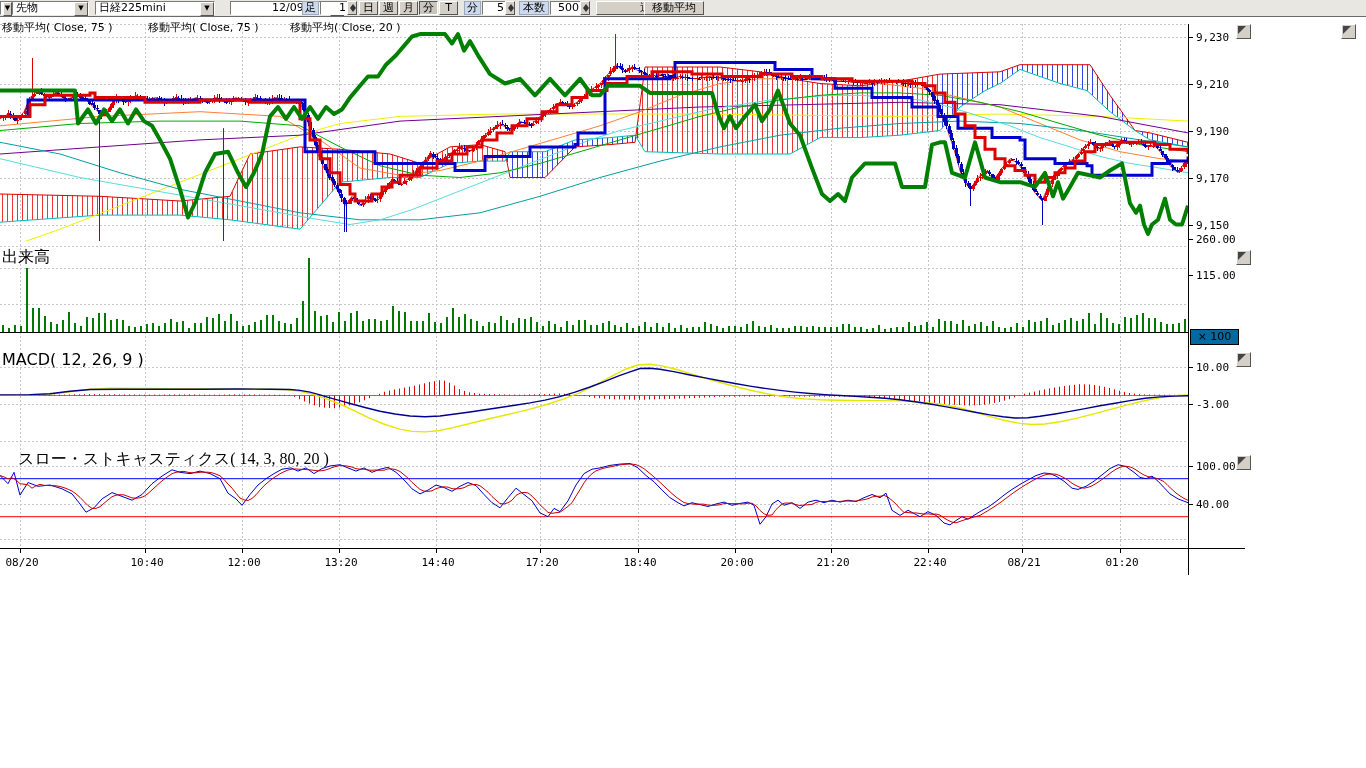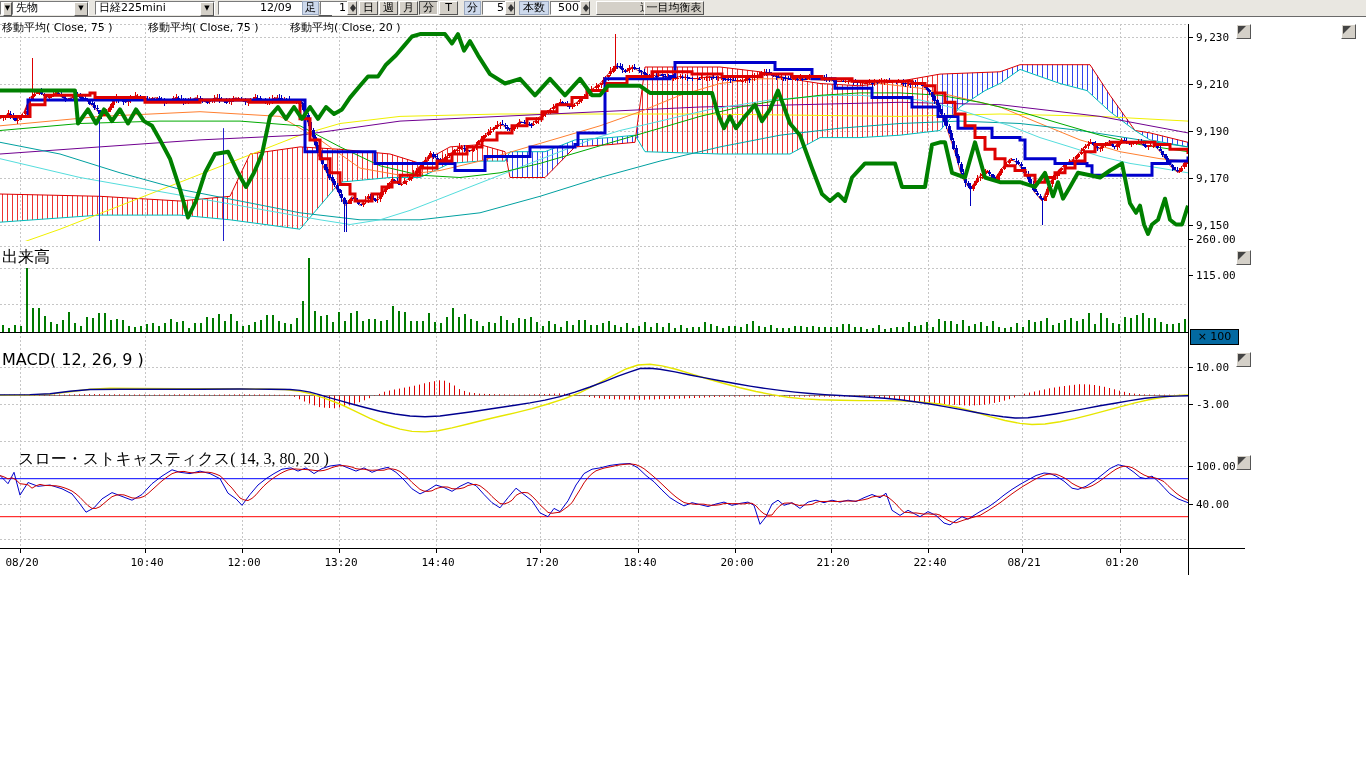--- a/index.html
+++ b/index.html
@@ -1822,40 +1822,40 @@
       <span class="carr" style="width:7px;">▼</span>
     </div>
     <div class="combo" style="left:12px;width:72px;">
       <span>先物</span>
       <span class="carr">▼</span>
     </div>
     <div class="combo" style="left:95px;width:115px;">
       <span>日経225mini</span>
       <span class="carr">▼</span>
     </div>
-    <div class="combo" style="left:218px;width:72px;padding-left:41px;">
+    <div class="combo" style="left:230px;width:72px;padding-left:41px;">
       <span>12/09</span>
       <span class="carr">▼</span>
     </div>
     <div class="tlabel" style="left:302px;width:15px;">足</div>
     <div class="tfield" style="left:320px;width:25px;">1</div>
     <div class="spinbtn" style="left:347px;"></div>
     <div class="tbtn" style="left:359px;width:17px;">日</div>
     <div class="tbtn" style="left:379px;width:17px;">週</div>
     <div class="tbtn" style="left:399px;width:17px;">月</div>
     <div class="tbtn pressed" style="left:419px;width:17px;">分</div>
     <div class="tbtn" style="left:439px;width:17px;">T</div>
     <div class="tlabel" style="left:464px;width:15px;">分</div>
     <div class="tfield" style="left:482px;width:21px;">5</div>
     <div class="spinbtn" style="left:505px;"></div>
     <div class="tlabel" style="left:519px;width:28px;">本数</div>
     <div class="tfield" style="left:550px;width:28px;">500</div>
     <div class="spinbtn" style="left:580px;"></div>
     <div class="tbtn" style="left:596px;width:36px;padding-left:36px;">適用</div>
-    <div class="tbtn" style="left:644px;width:58px;">一目均衡表</div>
+    <div class="tbtn" style="left:644px;width:58px;">移動平均</div>
   </div>
 
   <div class="legendrow" id="legend-r2" style="top:20px;">
       <span style="left: 2px;">移動平均( Close, 75 )</span>
       <span style="left: 148px;">移動平均( Close, 75 )</span>
       <span style="left: 290px;">移動平均( Close, 20 )</span>
     </div>
 
   <div class="plabel" style="left:2px;top:247px;">出来高</div>
   <div class="plabel" style="left:2px;top:350px;">MACD( 12, 26, 9 )</div>

